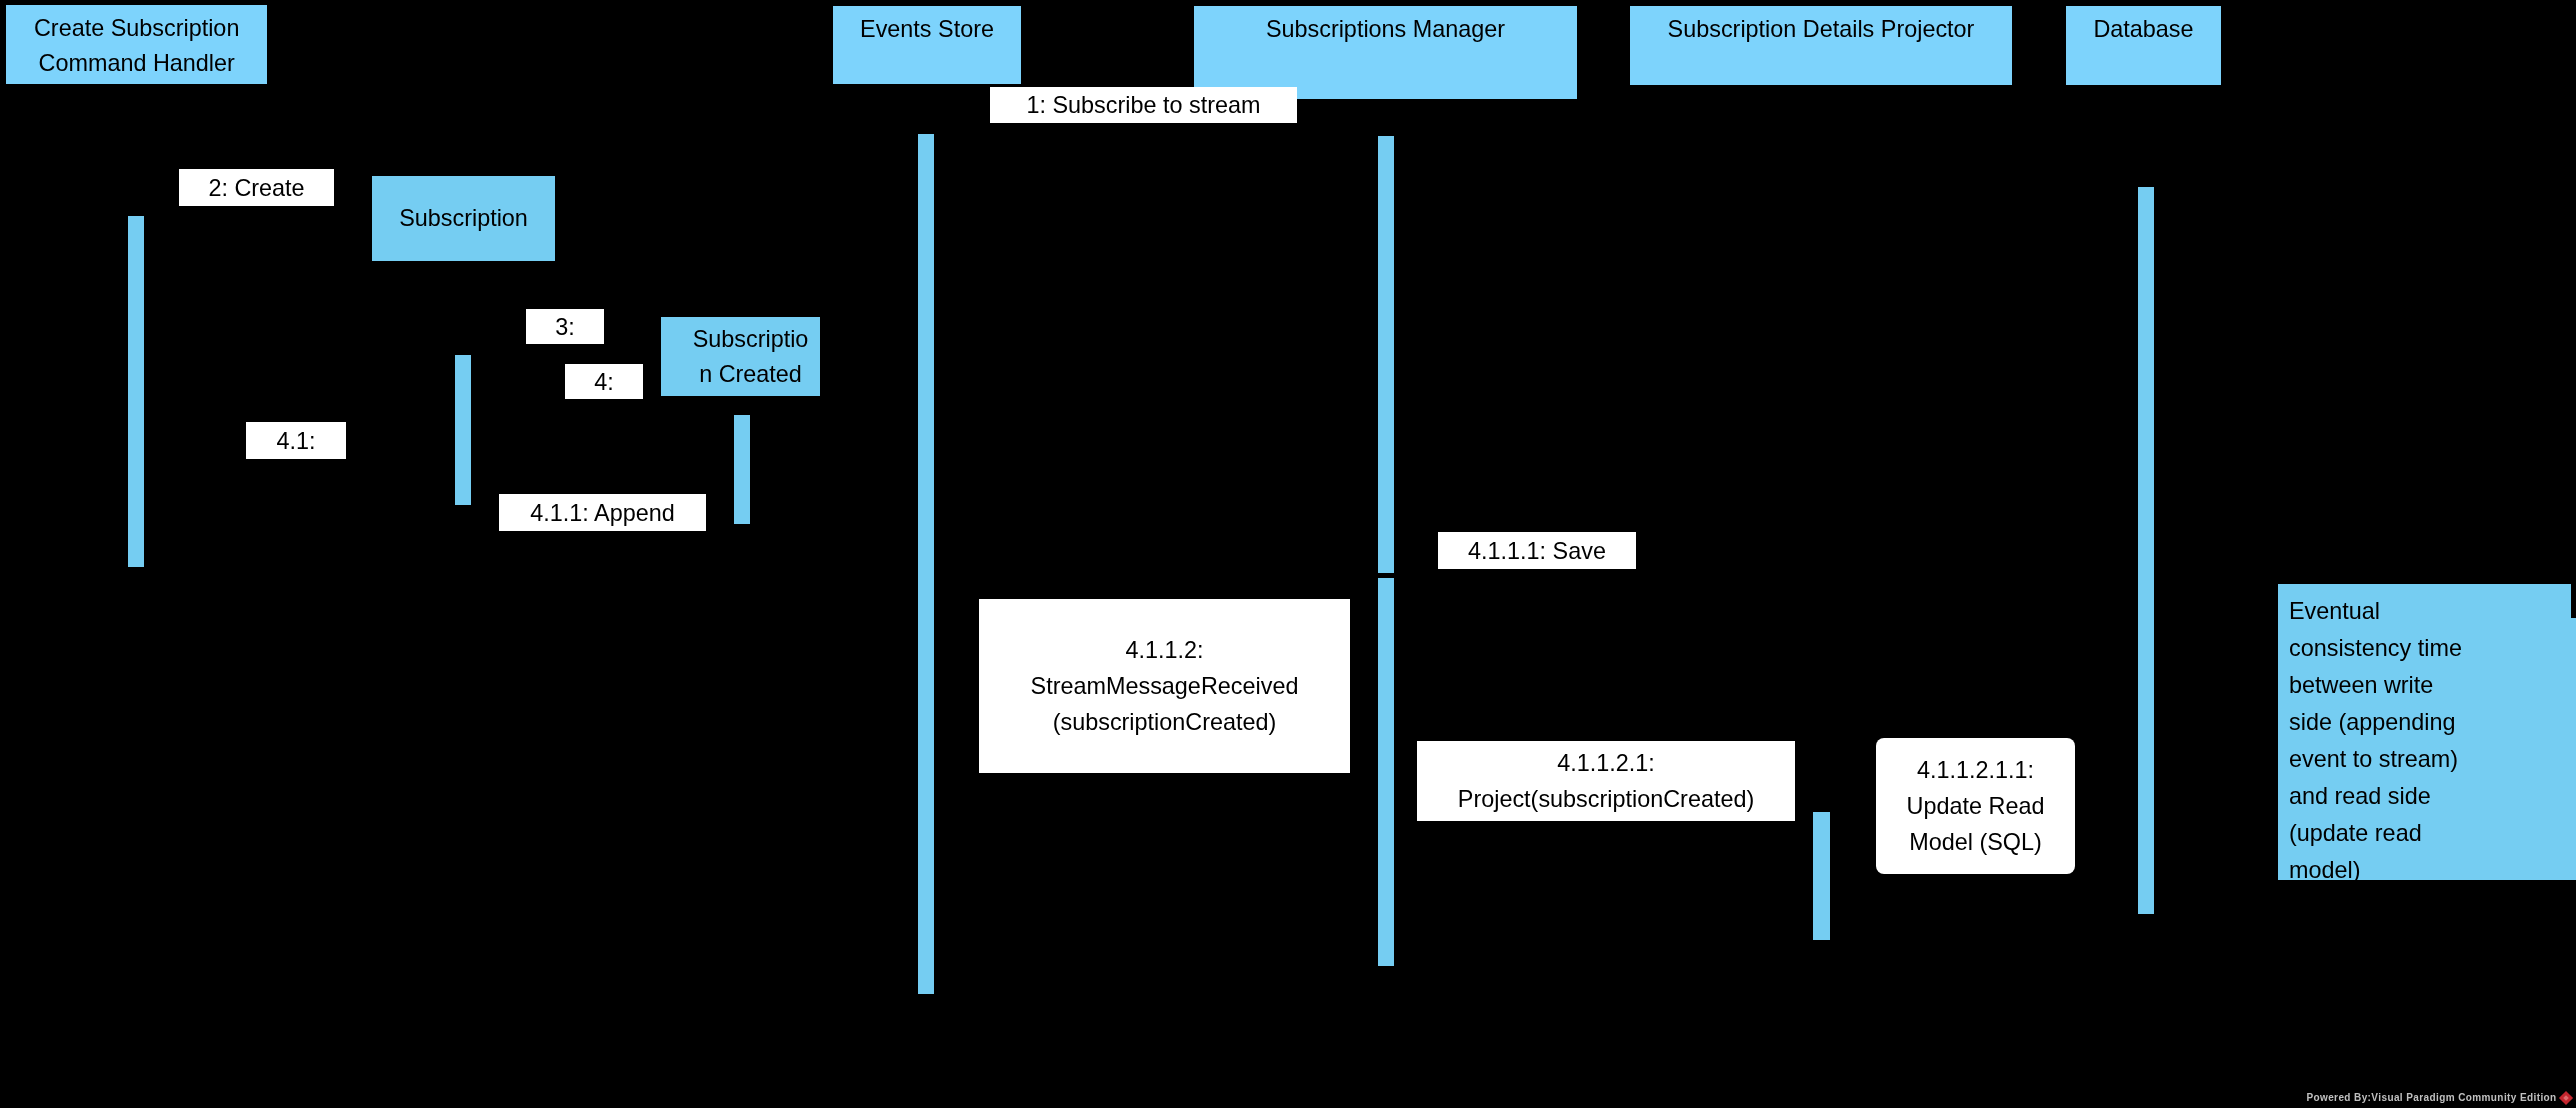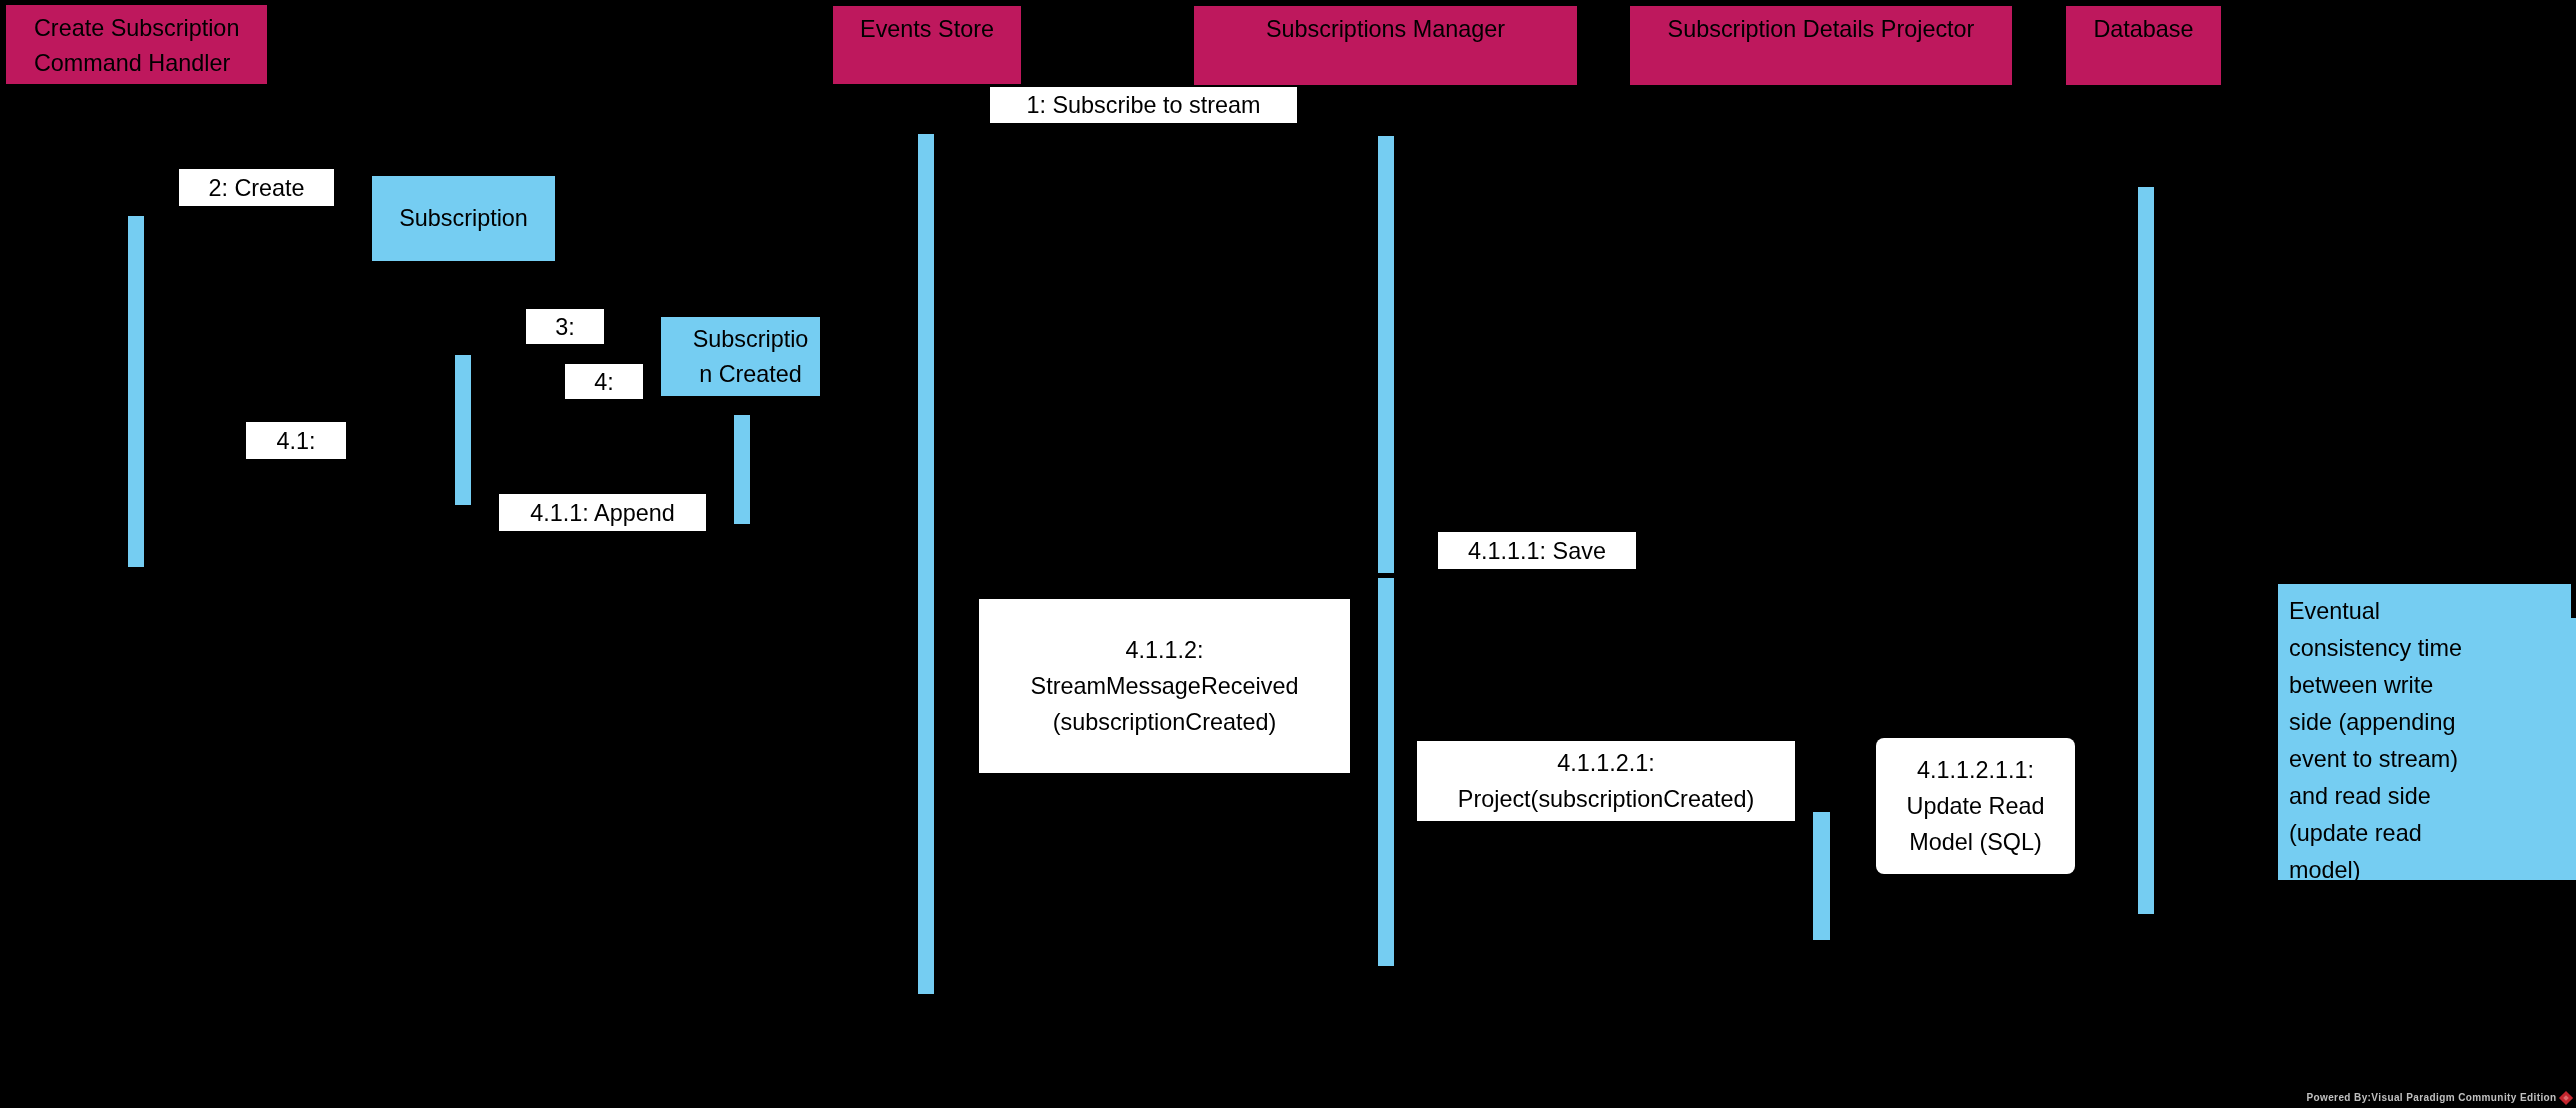--- a/index.html
+++ b/index.html
@@ -11,27 +11,28 @@
     position: relative;
     width: 2576px;
     height: 1108px;
     background: #000000;
     overflow: hidden;
     font-family: "Liberation Sans", sans-serif;
     color: #000000;
   }
   .abs { position: absolute; box-sizing: border-box; }
   .p {
-    background: #be185d;
+    background: #7dd3fc;
     display: flex;
     justify-content: center;
     align-items: flex-start;
     padding-top: 6.2px;
     font-size: 23.4px;
     line-height: 35px;
+    text-align: center;
     white-space: pre-line;
   }
   .obj {
     background: #75CDF2;
     display: flex;
     justify-content: center;
     align-items: center;
     font-size: 23.4px;
     line-height: 35px;
     text-align: center;
@@ -86,21 +87,21 @@
   }
 </style>
 </head>
 <body>
 
 <div id="canvas">
 
   <div class="abs p" style="left:6.2px; top:4.7px; width:261px; height:79px;">Create Subscription
 Command Handler</div>
   <div class="abs p" style="left:833px; top:6.2px; width:188px; height:78px;">Events Store</div>
-  <div class="abs p" style="left:1194px; top:5.5px; width:383px; height:79px;">Subscriptions Manager</div>
+  <div class="abs p" style="left:1194px; top:5.5px; width:383px; height:93px;">Subscriptions Manager</div>
   <div class="abs p" style="left:1630px; top:5.5px; width:382px; height:79px;">Subscription Details Projector</div>
   <div class="abs p" style="left:2066px; top:5.5px; width:155px; height:79px;">Database</div>
 
   <div class="abs obj" style="left:372px; top:176px; width:183px; height:85px;">Subscription</div>
   <div class="abs obj" style="left:661px; top:317px; width:159px; height:79px;padding-left:20px;">Subscriptio
 n Created</div>
 
   <div class="abs bar" style="left:128px; top:216px; width:16.4px; height:351px;"></div>
   <div class="abs bar" style="left:455px; top:355px; width:16.4px; height:150px;"></div>
   <div class="abs bar" style="left:734px; top:415px; width:16.4px; height:109px;"></div>

